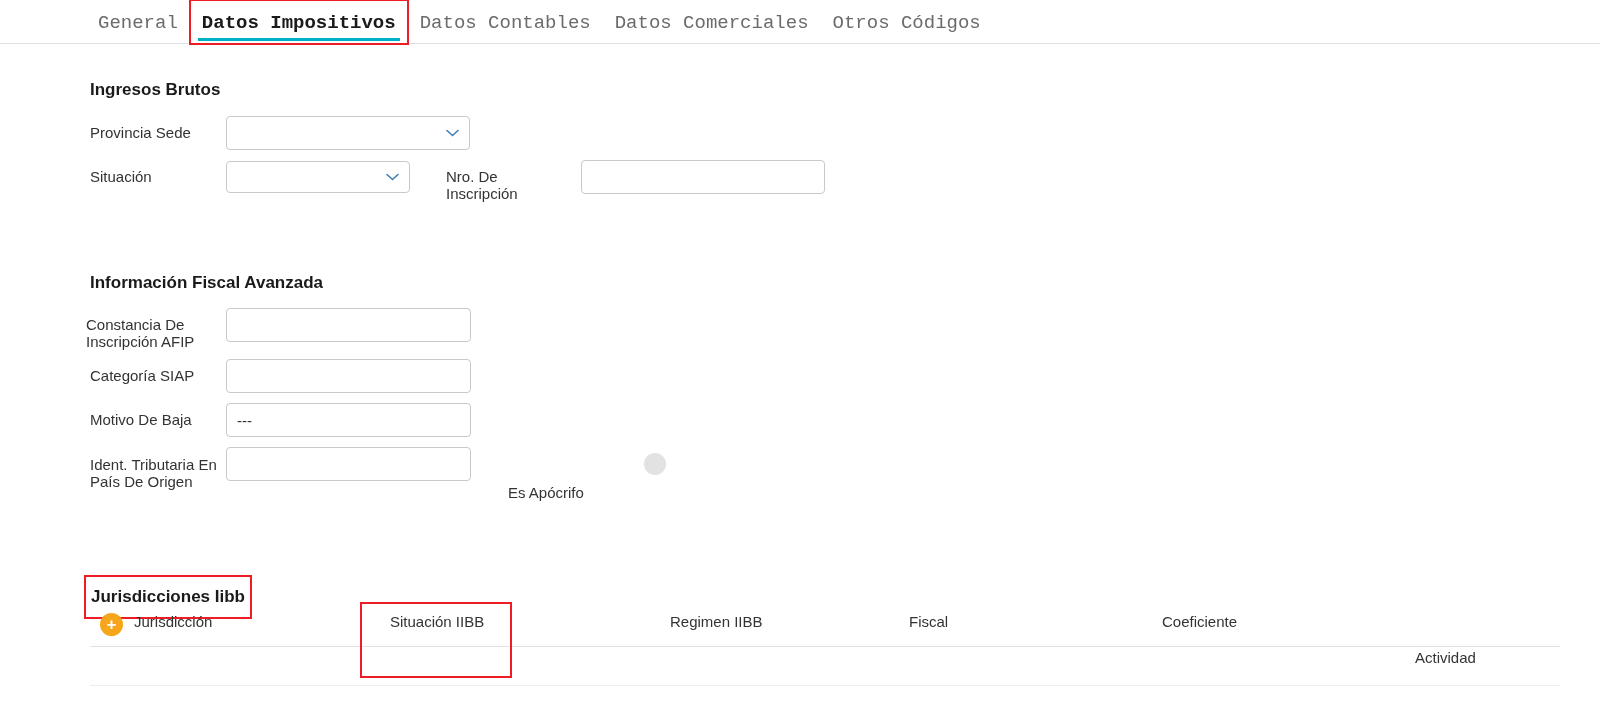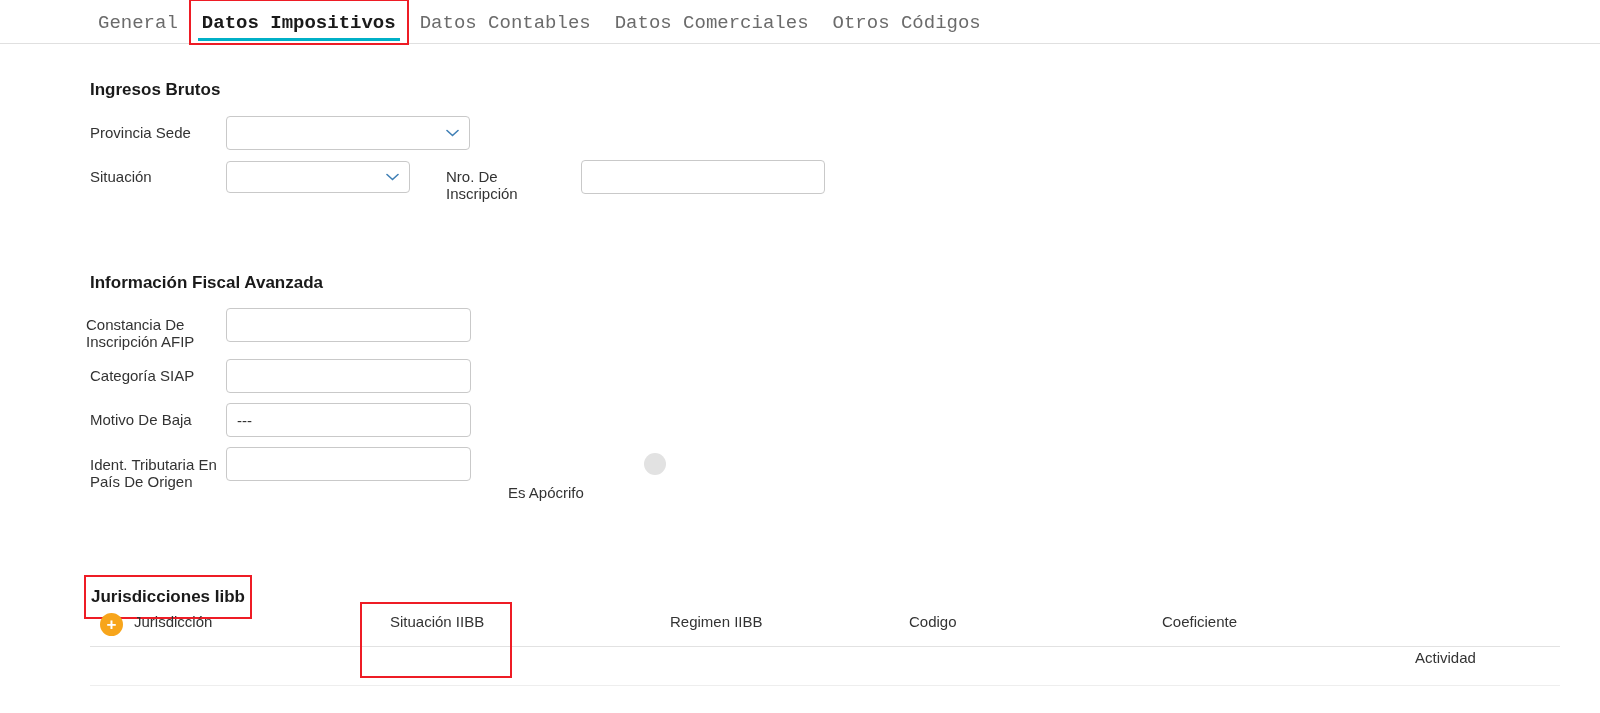--- a/index.html
+++ b/index.html
@@ -237,20 +237,20 @@
 <div class="radio-dot" style="left:644px; top:453px;"></div>
 
 <div class="section-title boxed" style="left:84px; top:575px;">Jurisdicciones Iibb</div>
 
 <div class="table-wrap">
   <div class="thead">
     <div class="plus-btn">+</div>
     <div class="th" style="left:44px;">Jurisdicción</div>
     <div class="th" style="left:300px;">Situación IIBB</div>
     <div class="th" style="left:580px;text-align:center;">Regimen IIBB</div>
-    <div class="th" style="left:819px;">Codigo</div>
+    <div class="th" style="left:819px;">Fiscal</div>
     <div class="th" style="left:1072px;">Coeficiente</div>
     <div class="th" style="left:1325px;margin-top:36px;">Actividad</div>
   </div>
   <div class="row-empty"></div>
 </div>
 
 <div class="cell-highlight" style="left:360px; top:602px; width:152px; height:76px;"></div>
 
 </body></html>

